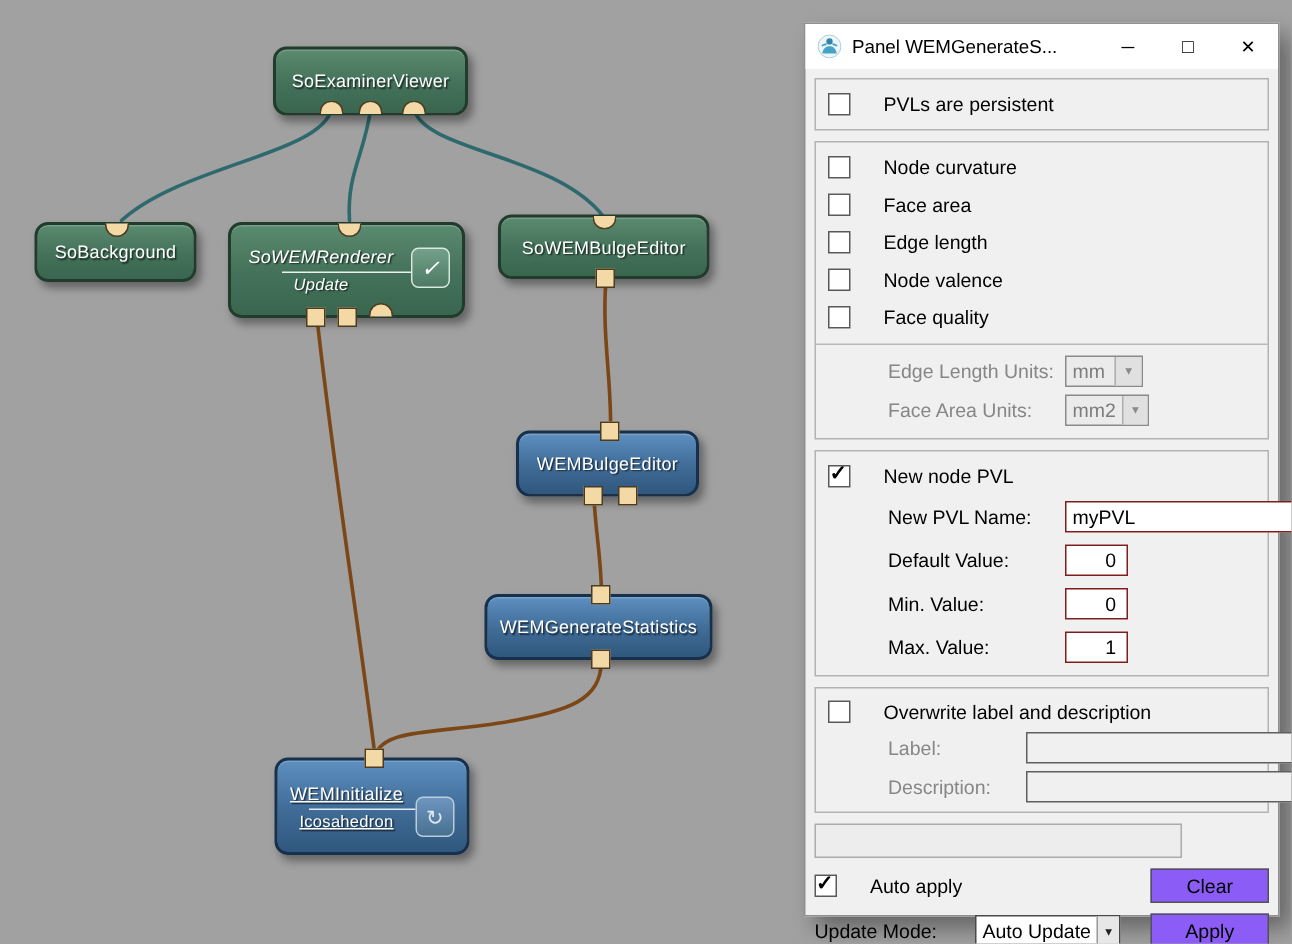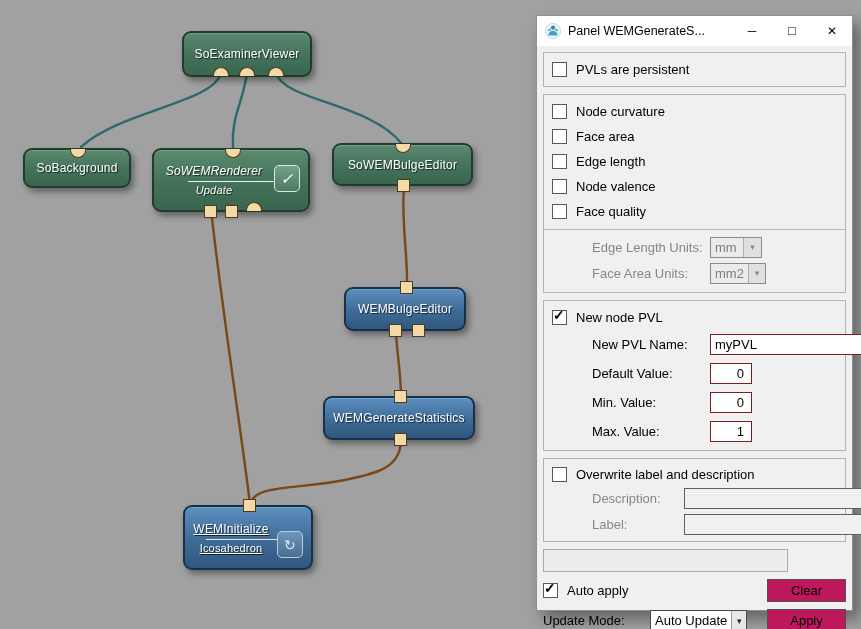--- a/index.html
+++ b/index.html
@@ -55,21 +55,21 @@
   }
   .titlebar { height:30px; background:#ffffff; display:flex; align-items:center; padding:0 0 0 8px; }
   .titlebar .wicon { width:16px; height:16px; margin-right:7px; flex:none; }
   .titlebar .wtitle { flex:1; font-size:12.5px; white-space:nowrap; overflow:hidden; }
   .wbtn { width:40px; height:30px; display:flex; align-items:center; justify-content:center; font-size:12px; color:#000; }
   .wbtn .sq { font-size:13px; margin-top:-1px; }
 
   .content { padding:6px 6px 0; }
   .group { border:1px solid #b2b2b2; background:#f0f0f0; padding:4px 8px; margin-bottom:7px; box-sizing:border-box; }
 
-  .checkrow { display:flex; align-items:center; gap:9px; height:25px; }
+  .checkrow { display:flex; align-items:center; gap:22px; height:25px; }
   .checkrow.small { height:22px; }
   .cb { width:13px; height:13px; background:#fff; border:1px solid #58595b; flex:none; position:relative; box-sizing:content-box; }
   .cb .glyph { position:absolute; left:0px; top:-3px; font-size:14px; font-weight:bold; color:#000; line-height:1; }
   .cblabel { white-space:nowrap; }
 
   .units { border-top:1px solid #b9b9b9; margin:5px -8px 0; padding:4px 8px 2px; }
   .frow { display:flex; align-items:center; height:29px;margin-left:40px; }
   .frow.short { height:26px; }
   .flabel { width:118px; flex:none; white-space:nowrap; }
   .flabel.narrow { width:92px; }
@@ -82,21 +82,21 @@
   .combo.disabled .carrow { background:#e0e0e0; color:#8b8b8b; border-left-color:#adadad; }
 
   .tfield { height:21px; border:1px solid #7f1d1d; background:#fff; font:13px "Liberation Sans",sans-serif; padding:0 4px; box-sizing:border-box; outline:none; }
   .tfield.grow { flex:1; }
   .tfield.num { width:42px; text-align:right; padding-right:7px; }
   .tfield.off { background:#f0f0f0; border-color:#5f5f5f; }
   .statusfield { width:245px; height:23px; border:1px solid #ababab; background:#ededed; box-sizing:border-box; }
 
   .footrow { display:flex; align-items:center; margin-top:7px; }
   .spacer { flex:1; }
-  .btn { width:79px; height:23px; background:#be185d; border:1px solid #525252; display:flex; align-items:center; justify-content:center; font-size:13px; box-sizing:border-box; }
+  .btn { width:79px; height:23px; background:#8b5cf6; border:1px solid #525252; display:flex; align-items:center; justify-content:center; font-size:13px; box-sizing:border-box; }
   .updcombo { width:97px; }
 </style>
 </head>
 <body>
 
 <div id="graph">
   <svg id="edges">
       <path d="M221,73 C213,103 122,110 81,147" stroke="#2d696d"></path>
       <path d="M247,73 C243,103 231,116 233,147" stroke="#2d696d"></path>
       <path d="M276,73 C284,101 370,103 402,144" stroke="#2d696d"></path>
@@ -244,25 +244,25 @@
         <input class="tfield num" value="1" style="">
       </div>
     </div>
 
     <div class="group">
       <div class="checkrow small">
         <span class="cb" data-checked="false"></span>
         <span class="cblabel">Overwrite label and description</span>
       </div>
       <div class="frow short">
+        <span class="flabel narrow dis">Label:</span>
+        <input class="tfield grow off" disabled="" value="" style="">
+      </div>
+      <div class="frow short">
         <span class="flabel narrow dis">Description:</span>
-        <input class="tfield grow off" disabled="" value="" style="">
-      </div>
-      <div class="frow short">
-        <span class="flabel narrow dis">Label:</span>
         <input class="tfield grow off" disabled="" value="" style="">
       </div>
     </div>
 
     <div class="statusfield"></div>
 
     <div class="footrow">
       <div class="checkrow small">
         <span class="cb" data-checked="true">
             <span class="glyph">✓</span>

